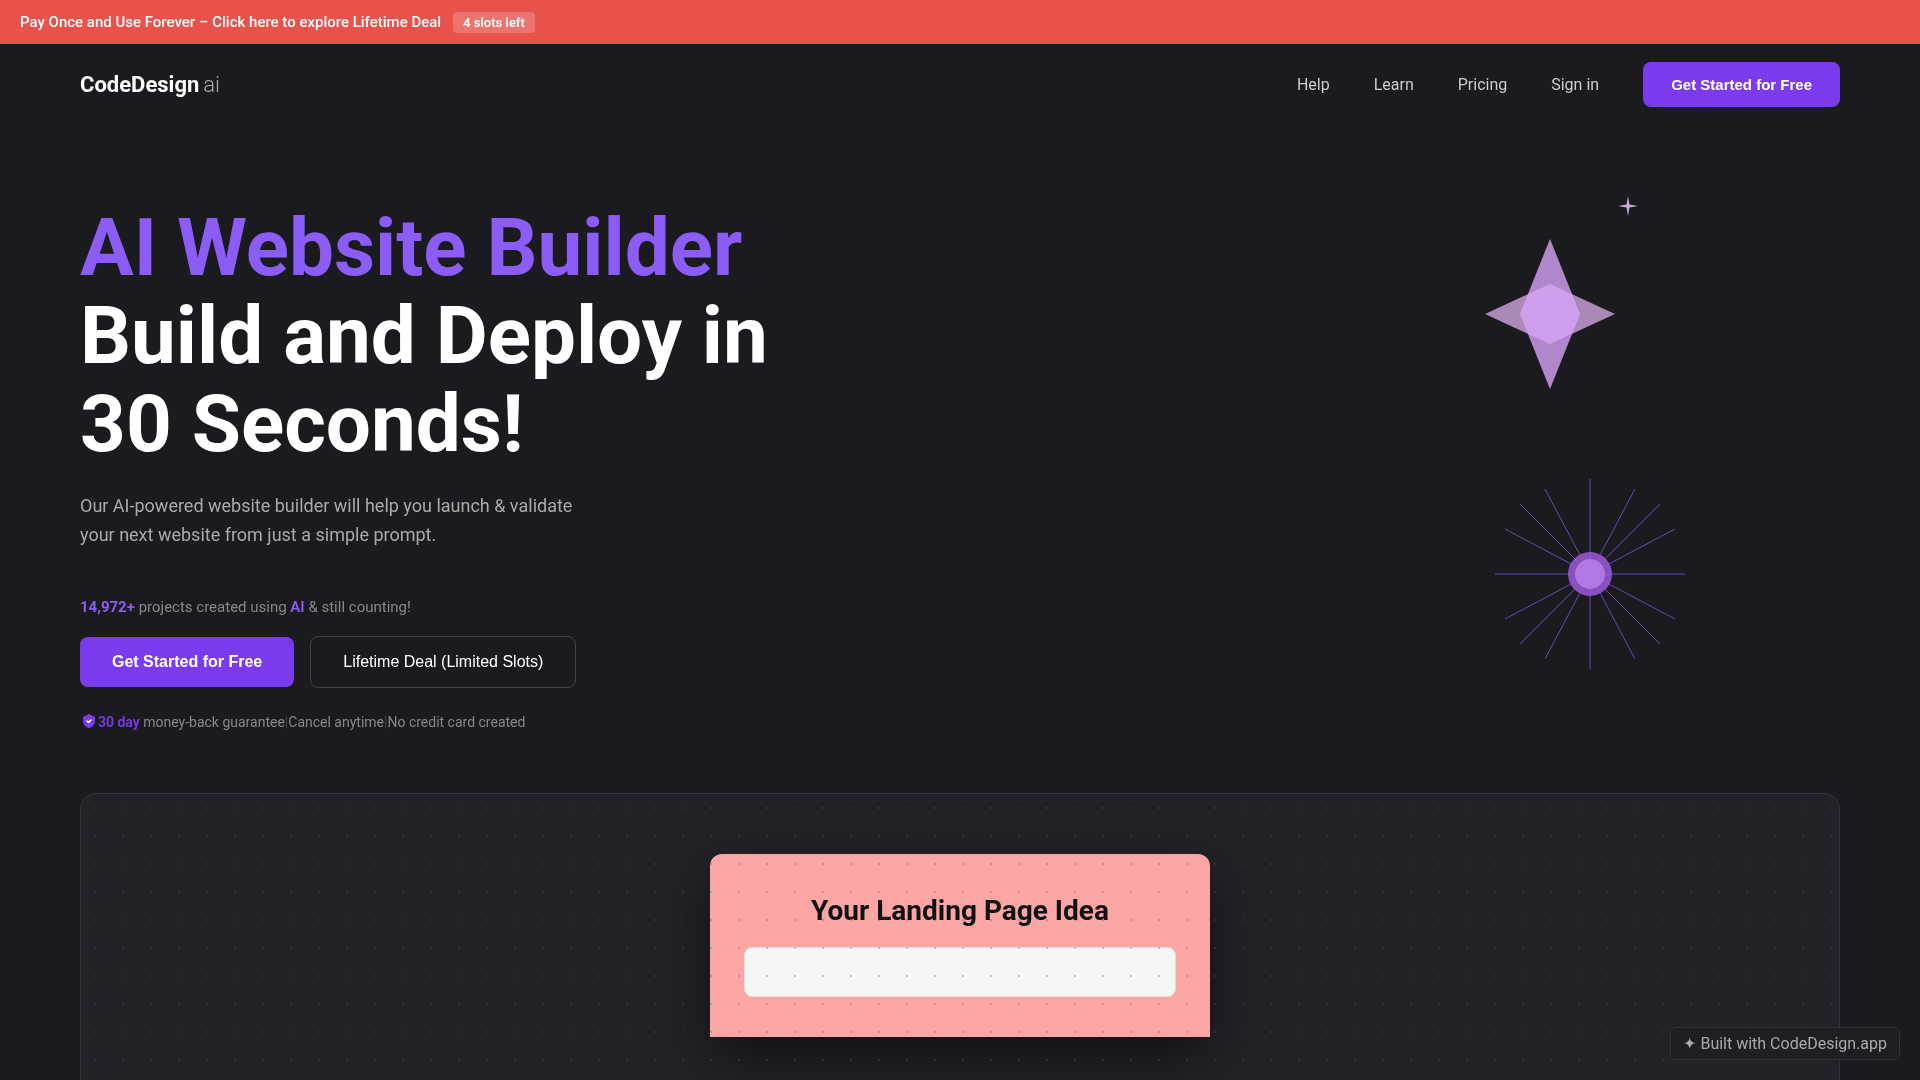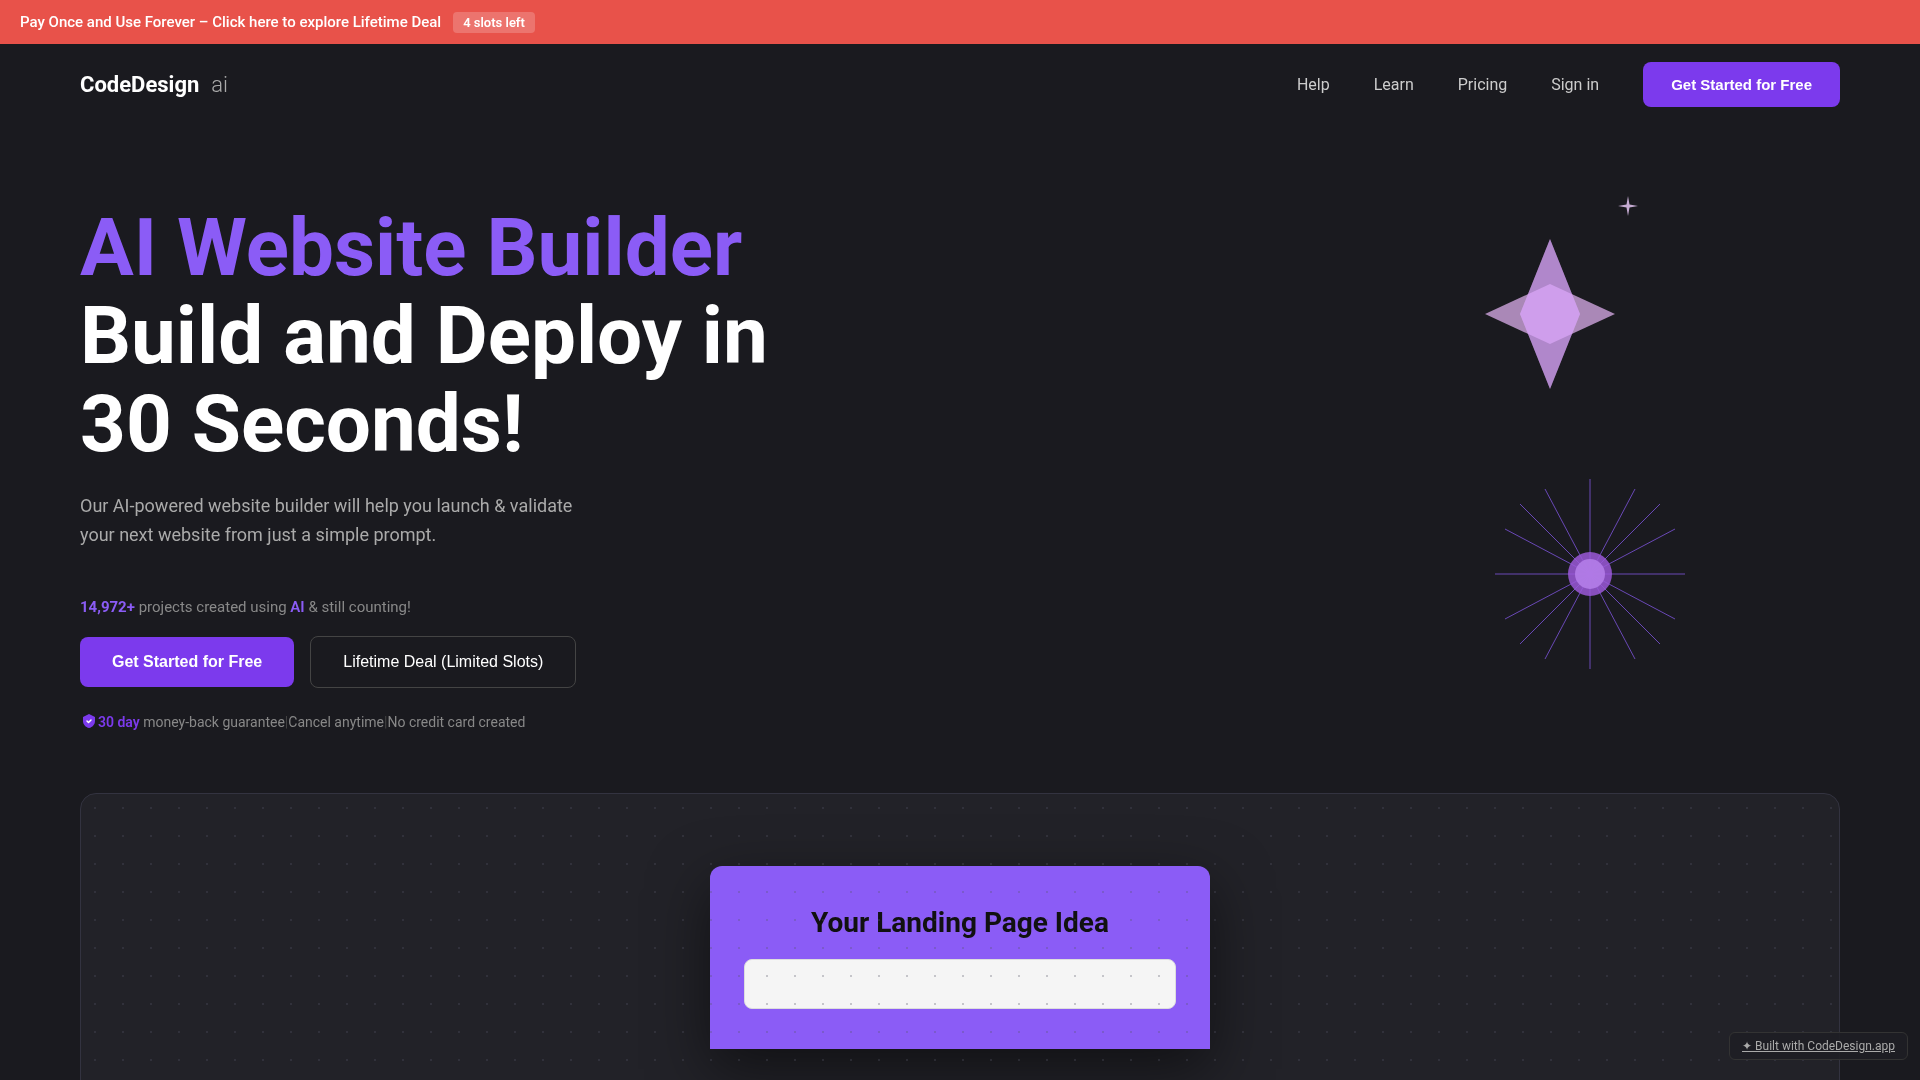--- a/index.html
+++ b/index.html
@@ -46,21 +46,21 @@
       align-items: center;
       justify-content: space-between;
       padding: 0 80px;
       height: 80px;
       background-color: #1a1a1f;
     }
 
     .logo {
       display: flex;
       align-items: center;
-      gap: 12px;
+      gap: 4px;
     }
 
     .logo-text-bold {
       font-size: 22px;
       font-weight: 700;
       color: #ffffff;
     }
 
     .logo-text-light {
       font-size: 22px;
@@ -206,25 +206,25 @@
       background-color: #222228;
       border-radius: 16px 16px 0 0;
       border: 1px solid #333340;
       padding: 60px 40px 0 40px;
       min-height: 300px;
       position: relative;
       overflow: hidden;
     }
 
     .demo-card {
-      background-color: #8b5cf6;
+      background-color: #fca5a5;
       border-radius: 12px 12px 0 0;
       padding: 40px 34px;
       max-width: 500px;
-      margin: 12px auto;
+      margin: 0 auto;
       color: #111;
       box-shadow: 0 20px 60px rgba(0,0,0,0.5);
     }
 
     .demo-card-title {
       font-size: 28px;
       font-weight: 700;
       color: #111;
       text-align: center;
       margin-bottom: 20px;
@@ -235,31 +235,30 @@
       border: 1px solid #ddd;
       border-radius: 8px;
       height: 50px;
       width: 100%;
     }
 
     
     .built-badge {
       position: fixed;
       bottom: 20px;
-      right: 12px;
+      right: 20px;
       background-color: rgba(30,30,35,0.9);
       border: 1px solid #333;
       border-radius: 6px;
       padding: 6px 12px;
-      font-size: 12px;
+      font-size: 16px;
       color: #aaa;
       display: flex;
       align-items: center;
       gap: 6px;
-      text-decoration: underline;
     }
     
     
     .demo-dots {
       position: absolute;
       top: 0; left: 0; right: 0; bottom: 0;
       background-image: radial-gradient(circle, #555566 1px, transparent 1px);
       background-size: 28px 28px;
       opacity: 0.3;
     }

